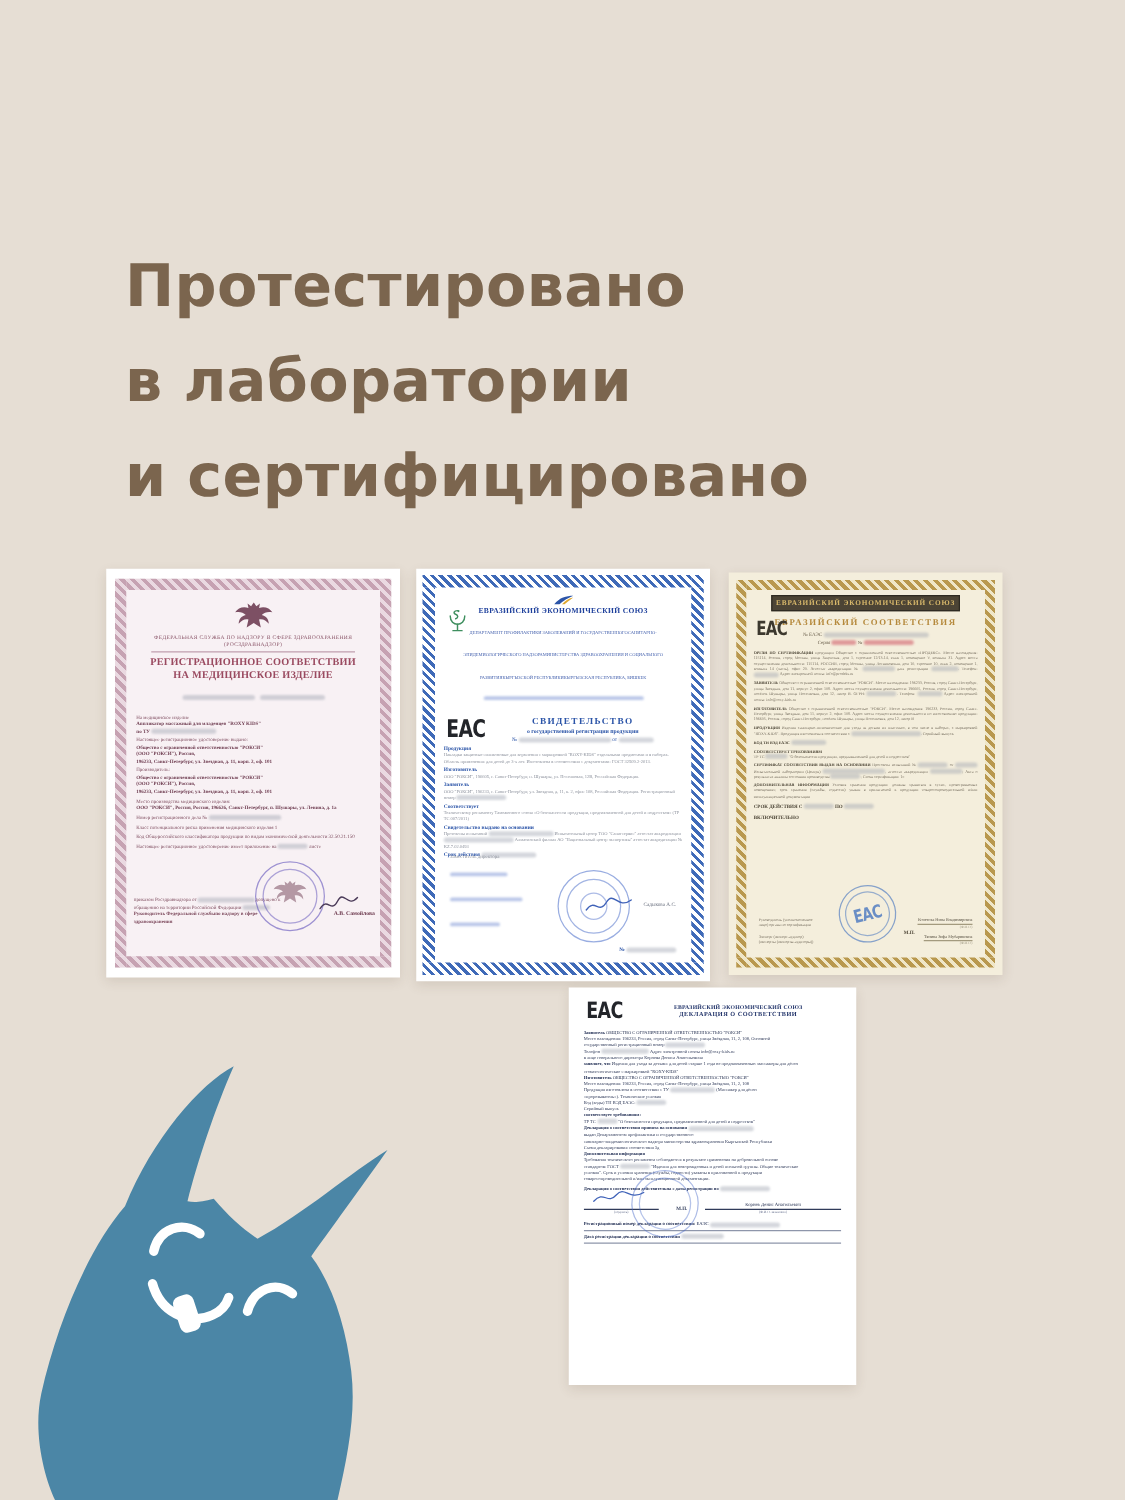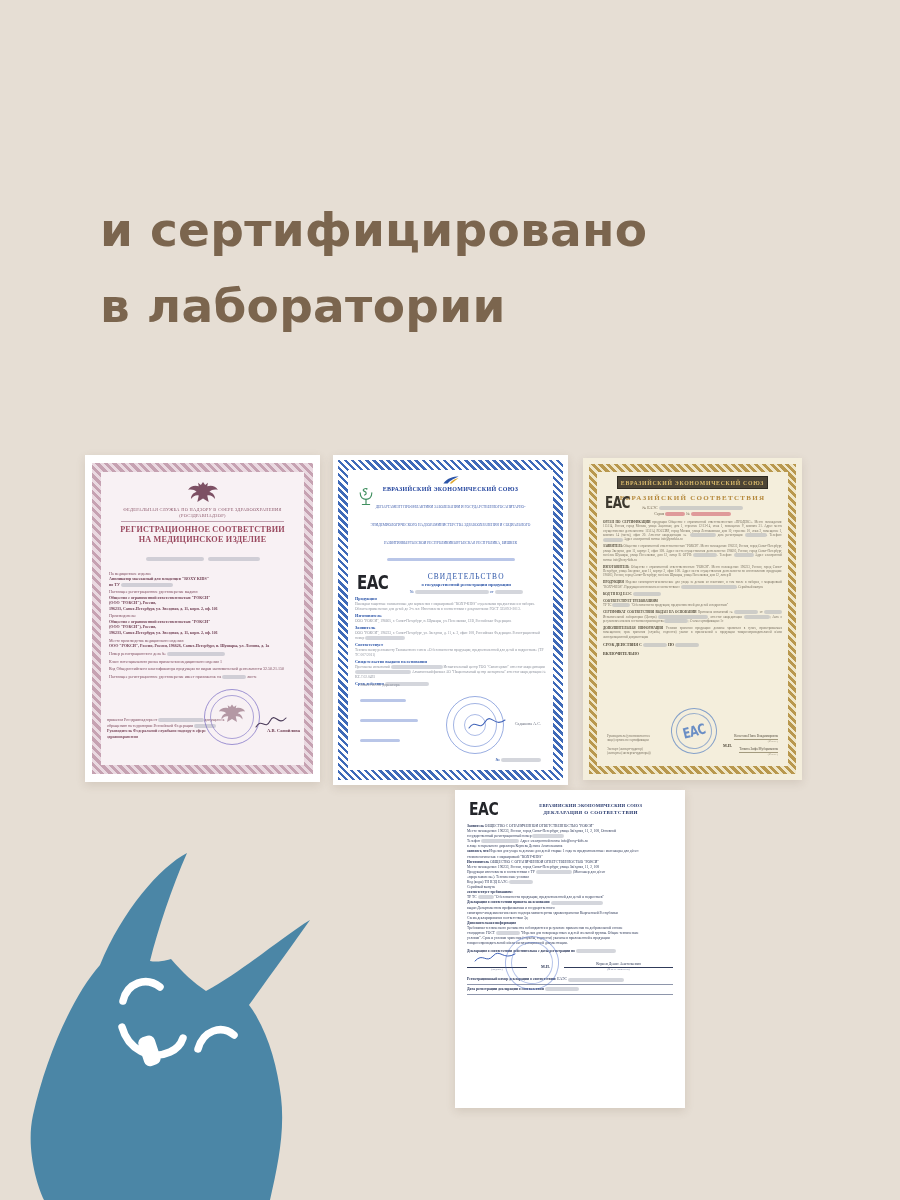--- a/index.html
+++ b/index.html
@@ -67,21 +67,21 @@
   .c2-swoosh { width:18px; height:10px; display:block; margin:0 auto; }
   .c2-union { font-size:6px; font-weight:bold; color:#1d3f9b; letter-spacing:.3px; margin-top:1px; }
   .c2-hygieia { position:absolute; left:10px; top:16px; width:16px; height:21px; }
   .c2-dept { margin-top:2px; }
   .c2-dept .ln { font-size:3.6px; line-height:4.7px; color:#4a66b0; }
   .c2-contact { margin-top:1.5px; }
   .c2-contact .rx { background:#5b79c9; height:3px; }
   .c2-titlerow { display:flex; align-items:center; margin-top:4px; padding:0 2px; }
   .c2-titlerow .eac { font-size:15px; color:#23252a; }
   .c2-titleblock { flex:1; }
-  .c2-cert-title { font-size:7.4px; font-weight:normal; color:#2c55a8; letter-spacing:1.1px; }
+  .c2-cert-title { font-size:7.4px; font-weight:bold; color:#2c55a8; letter-spacing:1.1px; }
   .c2-sub { font-size:4.6px; font-weight:bold; color:#2c55a8; margin-top:1px; }
   .c2-num { font-size:4.2px; color:#2c55a8; margin-top:2.5px; }
   .c2-body { text-align:left; margin-top:3px; }
   .c2-body .ln { display:block; font-size:3.6px; line-height:4.8px; color:#8d929d; }
   .c2-body .sec { font-size:4.3px; font-weight:bold; color:#2c55a8; margin-top:2.6px; }
   .c2-footer { position:absolute; left:12px; right:12px; bottom:22px; text-align:left; }
   .c2-role { font-size:4px; color:#8d929d; }
   .c2-mini { margin-top:3px; }
   .c2-mini .ln { display:block; margin-top:2px; }
   .c2-mini .rx { background:#5b79c9; height:2.6px; }
@@ -150,22 +150,23 @@
 
   
   .bunny { position:absolute; left:10px; top:835px; width:330px; height:365px; }
 </style>
 </head>
 <body>
 
 <div class="canvas">
 
   <div class="title">
+      <div class="title-line">Протестировано</div>
+      <div class="title-line">в лаборатории</div>
       <div class="title-line">и сертифицировано</div>
-      <div class="title-line">в лаборатории</div>
     </div>
 
   <article class="card cert1">
     <div class="c1-in">
       <svg class="c1-eagle" viewBox="0 0 48 36">
         <path id="eagleP" fill="#7d5064" d="M24 4l3 4 4-3-1 5c6-2 12 0 15 5-5-1-9 0-12 3 5 1 8 5 8 10-3-4-7-6-11-5l2 9-8-5-8 5 2-9c-4-1-8 1-11 5 0-5 3-9 8-10-3-3-7-4-12-3 3-5 9-7 15-5l-1-5 4 3z"></path>
       </svg>
       <div class="c1-agency">ФЕДЕРАЛЬНАЯ СЛУЖБА ПО НАДЗОРУ В СФЕРЕ ЗДРАВООХРАНЕНИЯ</div>
       <div class="c1-agency">(РОСЗДРАВНАДЗОР)</div>
       <div class="c1-rule"></div>

